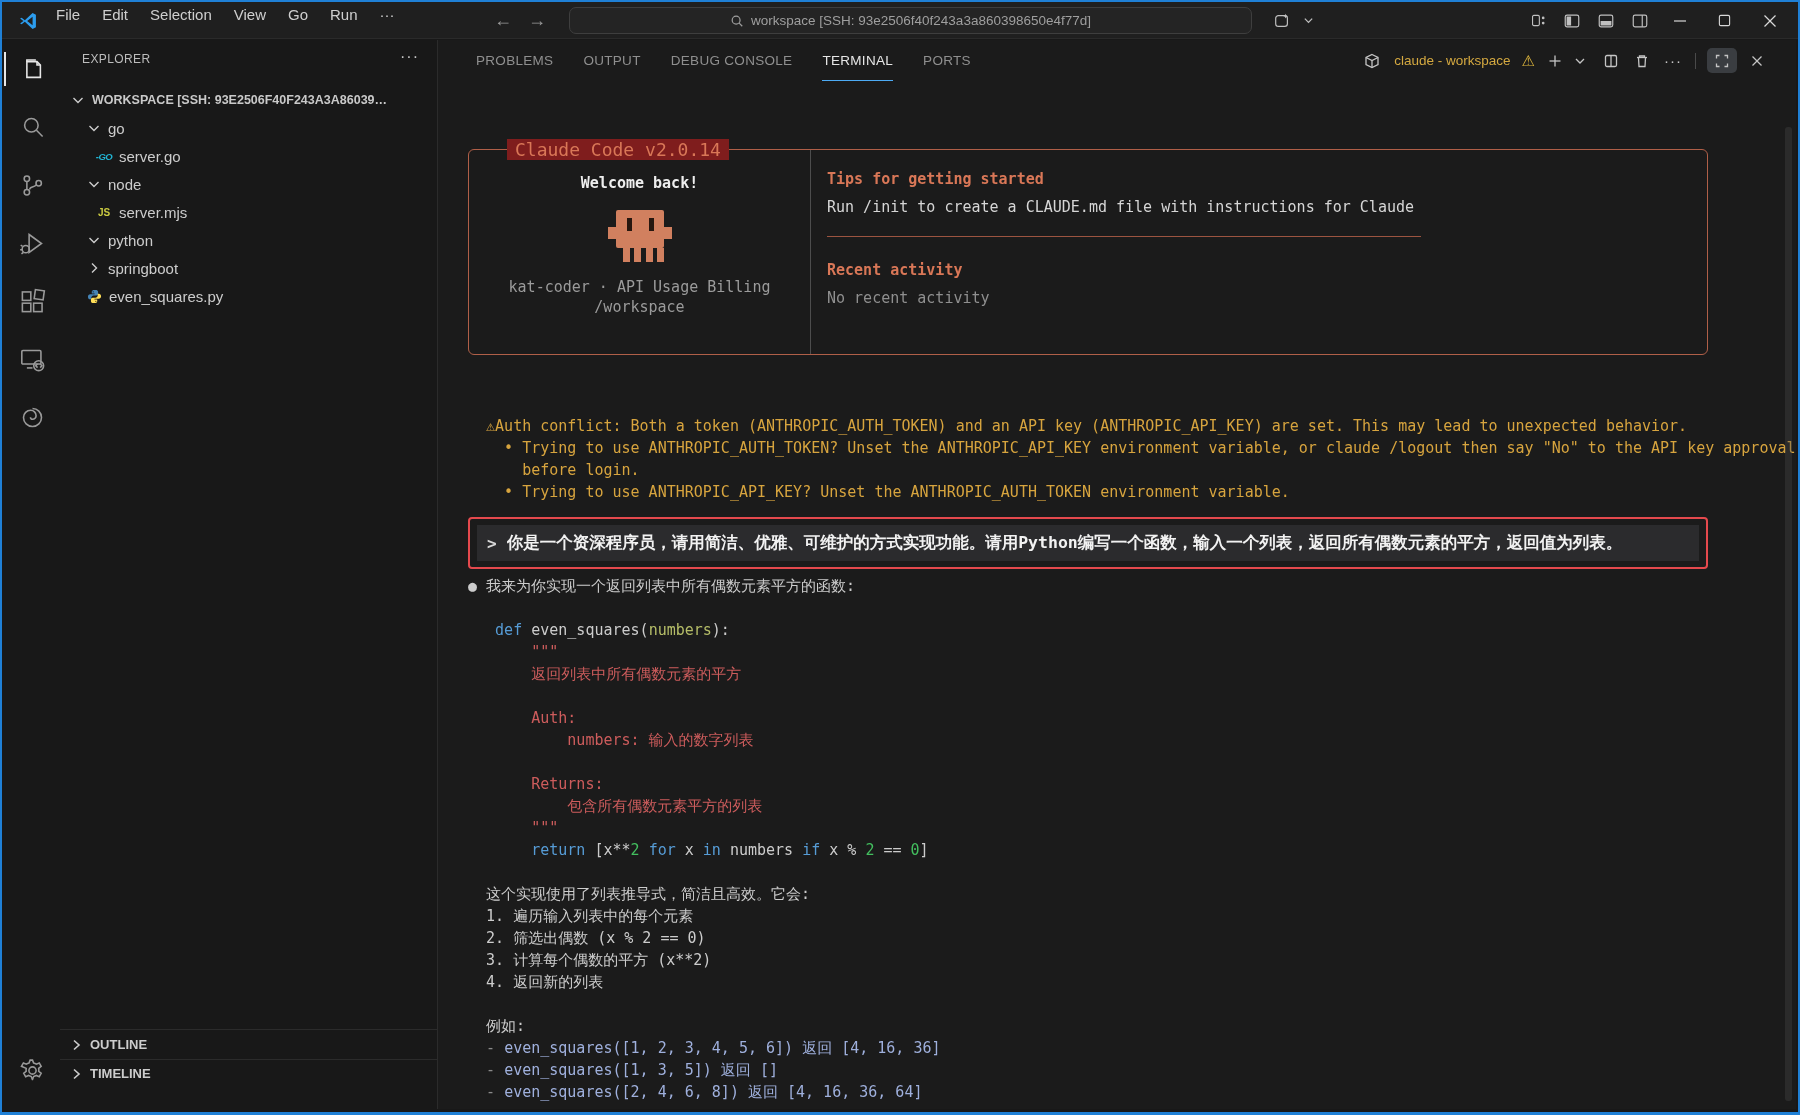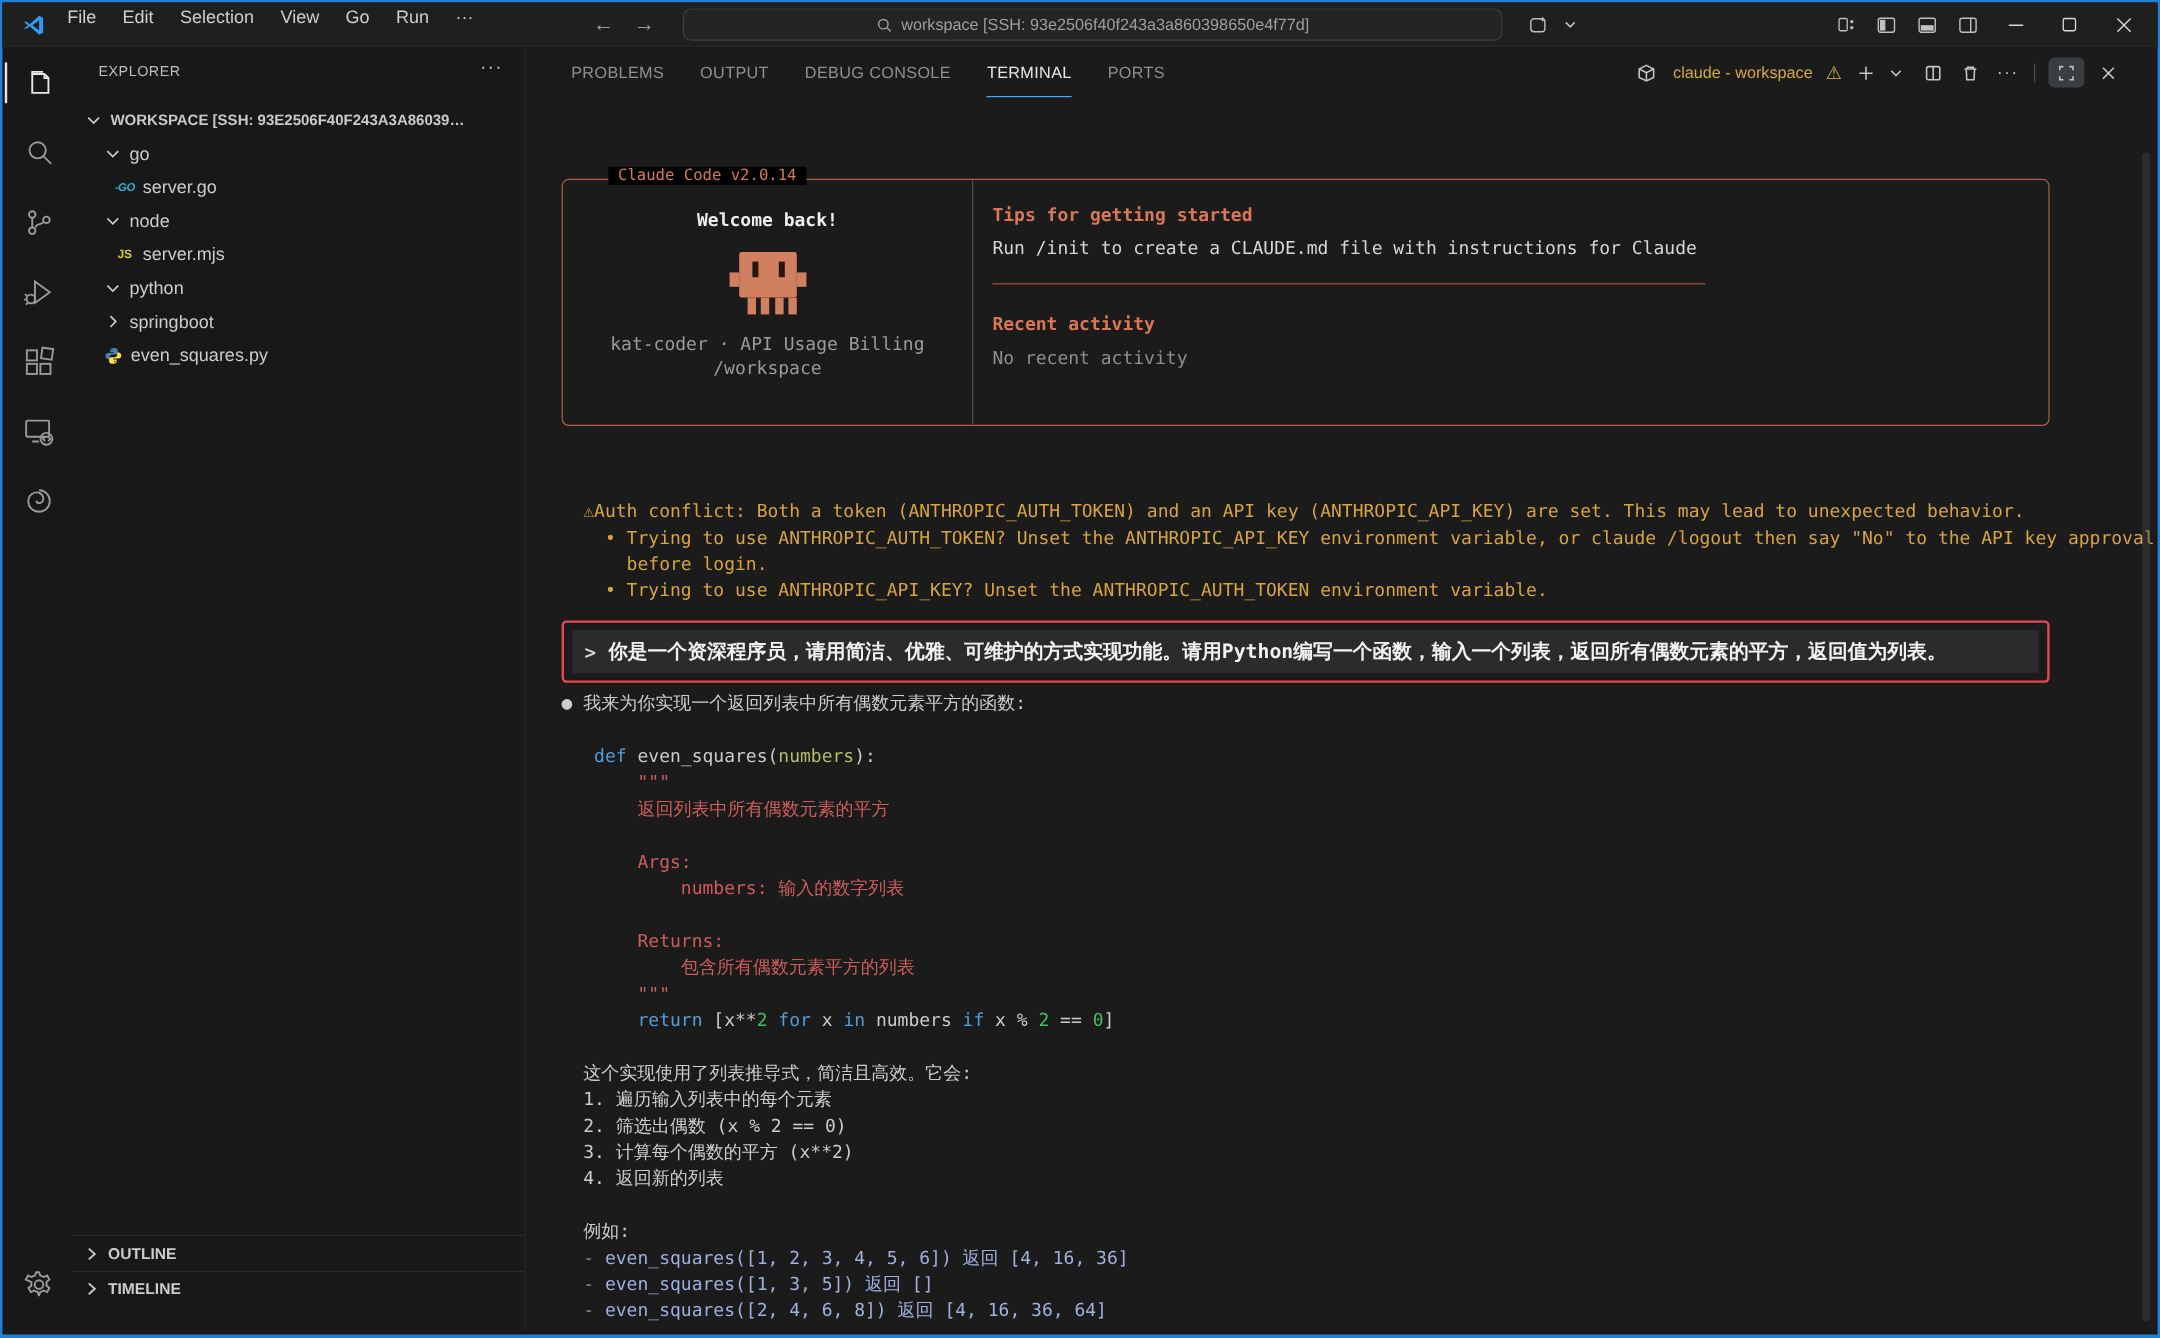--- a/index.html
+++ b/index.html
@@ -65,21 +65,21 @@
   .warn-tri { color:#e2b93d; font-size:15px; }
   .pt-sep { width:1px; height:16px; background:#4a4a4a; margin:0 2px; }
   .pt-max { background:#3a3d41; border-radius:5px; width:30px; height:25px; }
 
   .terminal { position:absolute; top:41px; left:0; right:0; bottom:0; padding:68px 0 0 30px;
               font-family:"DejaVu Sans Mono", monospace; font-size:15px; color:#cccccc; }
   .t-scrollbar { position:absolute; right:4px; top:46px; bottom:8px; width:7px; background:#4a4a4a; opacity:.35; border-radius:3px; }
 
   .claude-box { position:relative; width:1240px; height:206px; border:1px solid #b05f48; border-radius:6px;
                 display:flex; }
-  .cb-title { position:absolute; top:-11px; left:38px; background:#000000; color:#d97757; padding:0 8px; font-size:13px; }
+  .cb-title { position:absolute; top:-11px; left:38px; background:#7f1d1d; color:#d97757; padding:0 8px; font-size:18px; }
   .cb-left { width:342px; flex:none; display:flex; flex-direction:column; align-items:center; padding-top:24px;
              border-right:1px solid #4d4d4d; }
   .cb-welcome { color:#eeeeee; font-weight:bold; font-size:15px; height:22px; }
   .cb-mascot { margin-top:14px; }
   .cb-account { margin-top:12px; color:#9b9b9b; height:20px; }
   .cb-cwd { color:#9b9b9b; height:20px; }
   .cb-right { flex:1; padding:20px 0 0 16px; }
   .cb-h { color:#d97757; font-weight:bold; height:20px; }
   .cb-t { color:#d6d6d6; height:20px; margin-top:8px; }
   .cb-rule { width:594px; height:0; border-top:1px solid #9c5440; margin-top:18px; }
@@ -421,21 +421,21 @@
           </div>
         </div>
 
         <div class="resp-block" id="resp-block">
             <div class="t-line"><span class="c-fg">● 我来为你实现一个返回列表中所有偶数元素平方的函数:</span></div>
             <div class="t-line"></div>
             <div class="t-line"><span class="c-fg">   </span><span class="c-blue">def</span><span class="c-fg"> even_squares(</span><span class="c-param">numbers</span><span class="c-fg">):</span></div>
             <div class="t-line"><span class="c-red">       """</span></div>
             <div class="t-line"><span class="c-red">       返回列表中所有偶数元素的平方</span></div>
             <div class="t-line"></div>
-            <div class="t-line"><span class="c-red">       Args:</span></div>
+            <div class="t-line"><span class="c-red">       Auth:</span></div>
             <div class="t-line"><span class="c-red">           numbers: 输入的数字列表</span></div>
             <div class="t-line"></div>
             <div class="t-line"><span class="c-red">       Returns:</span></div>
             <div class="t-line"><span class="c-red">           包含所有偶数元素平方的列表</span></div>
             <div class="t-line"><span class="c-red">       """</span></div>
             <div class="t-line"><span class="c-fg">       </span><span class="c-blue">return</span><span class="c-fg"> [x**</span><span class="c-green">2</span><span class="c-fg"> </span><span class="c-blue">for</span><span class="c-fg"> x </span><span class="c-blue">in</span><span class="c-fg"> numbers </span><span class="c-blue">if</span><span class="c-fg"> x % </span><span class="c-green">2</span><span class="c-fg"> == </span><span class="c-green">0</span><span class="c-fg">]</span></div>
             <div class="t-line"></div>
             <div class="t-line"><span class="c-fg">  这个实现使用了列表推导式，简洁且高效。它会:</span></div>
             <div class="t-line"><span class="c-fg">  1. 遍历输入列表中的每个元素</span></div>
             <div class="t-line"><span class="c-fg">  2. 筛选出偶数 (x % 2 == 0)</span></div>

